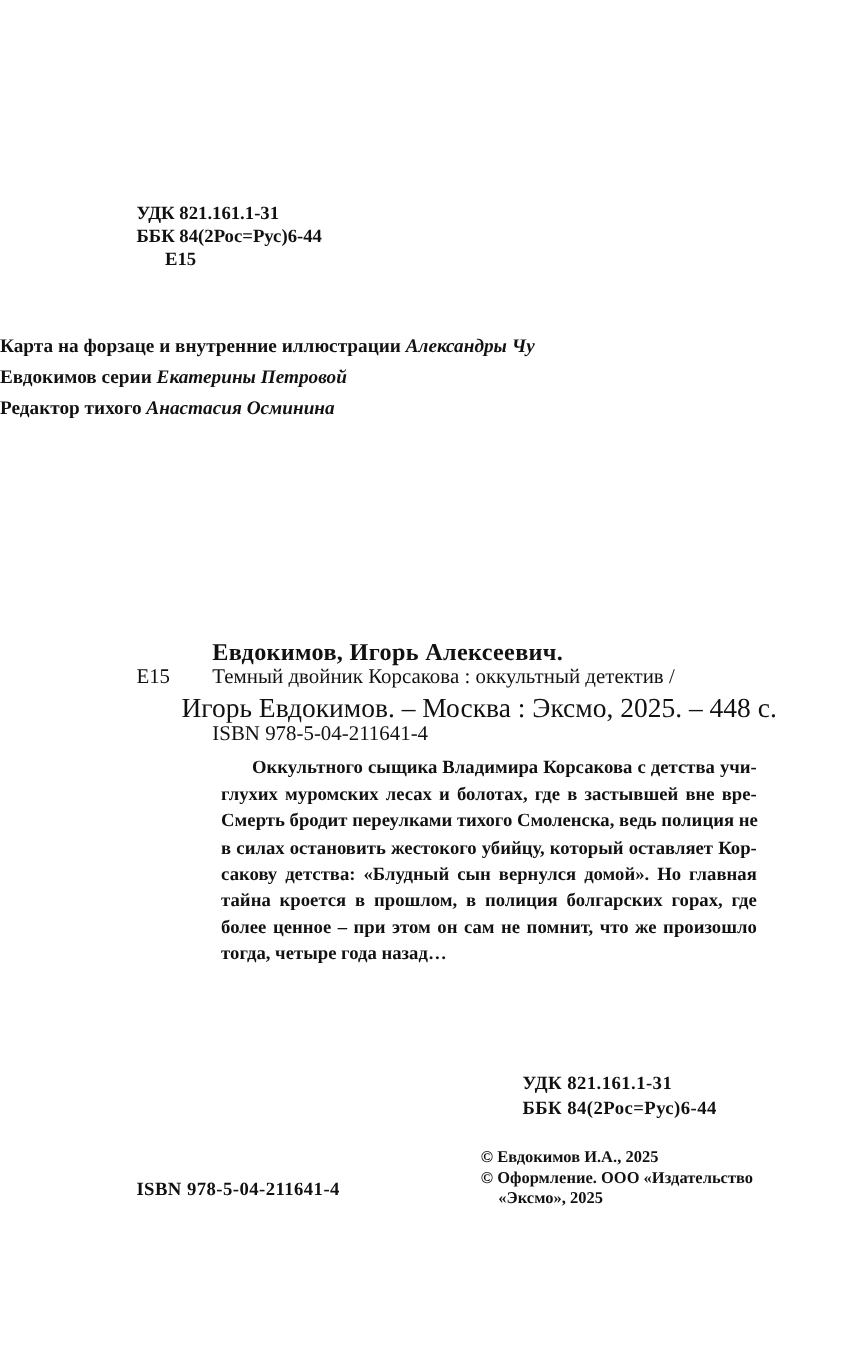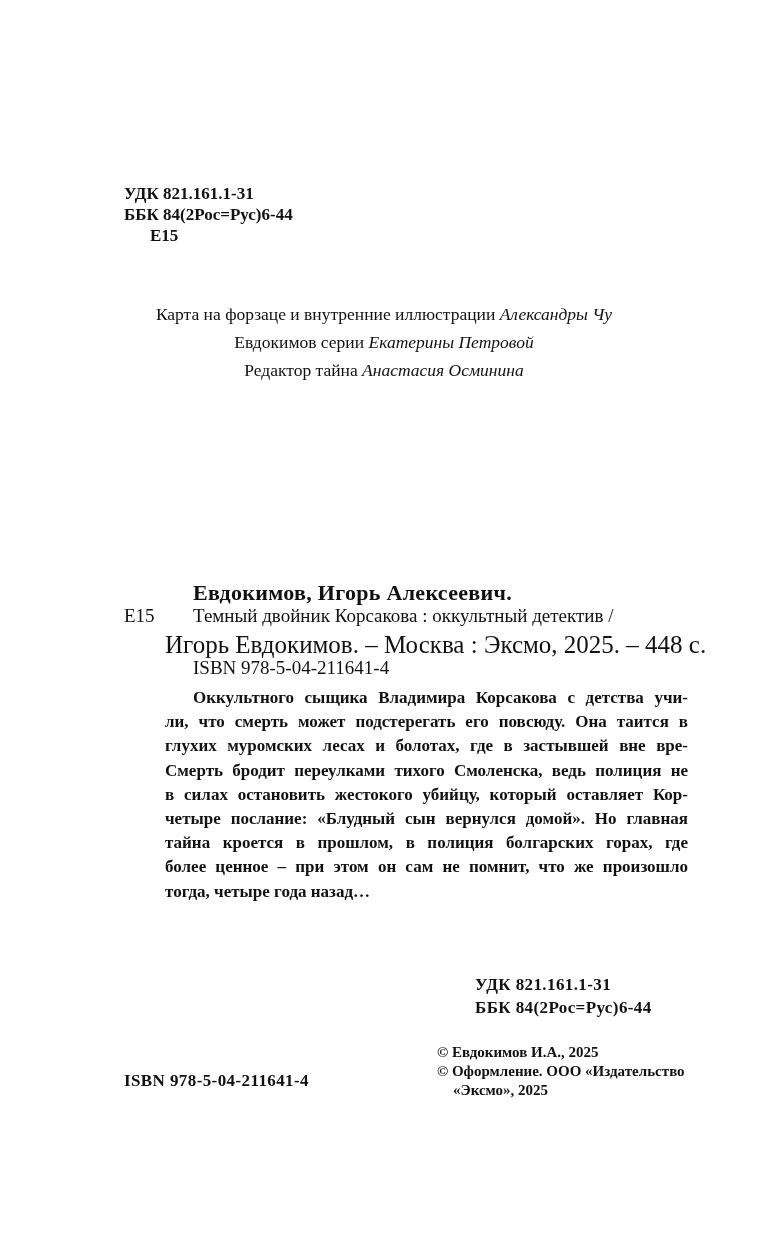--- a/index.html
+++ b/index.html
@@ -2,28 +2,28 @@
 <html><head>
 <meta charset="utf-8">
 <style>
   html, body { margin: 0; padding: 0; background: #ffffff; }
   body { width: 768px; height: 1240px; position: relative; overflow: hidden; color: #111111;
          font-family: "Liberation Serif", "DejaVu Serif", serif; }
   .abs { position: absolute; white-space: nowrap; }
   .ital { font-style: italic; }
   .codes { left: 124px; top: 183px; font-size: 17px; line-height: 21px; font-weight: bold; }
   .codes .e15 { padding-left: 26px; }
-  .credits { left: 0; width: 768px; top: 300px; text-align: center; font-size: 17.5px; line-height: 28px; font-weight: normal; }
+  .credits { left: 0; width: 768px; top: 300px; font-size: 17.5px; line-height: 28px; font-weight: bold; }
   .author { left: 193px; top: 580px; font-size: 22px; font-weight: bold; letter-spacing: 0.3px; }
   .e15-2 { left: 124px; top: 605px; font-size: 19px; }
   .title-line { left: 193px; top: 605px; font-size: 19px; font-family: Liberation Serif, serif; }
   .pub-line { left: 165px; top: 631px; font-size: 25px; }
   .isbn1 { left: 193px; top: 657px; font-size: 19px; }
   .annot { left: 165px; top: 686px; width: 523px; font-size: 17px; line-height: 24.2px; font-weight: bold; text-align: justify; }
-  .annot .ln { display: block; white-space: nowrap; text-align: justify; text-align-last: justify; }
+  .annot .ln { display: block; white-space: nowrap; text-align: justify; text-align-last: justify; margin-left: 36px; }
   .annot .ln.first { padding-left: 28px; }
   .annot .ln.last { text-align-last: left; }
   .codes2 { left: 475px; top: 973px; font-size: 17px; line-height: 23px; font-weight: bold; letter-spacing: 0.4px; }
   .copy { left: 437px; top: 1043px; font-size: 15px; line-height: 19px; font-weight: bold; }
   .copy .indent { padding-left: 16px; }
   .isbn2 { left: 124px; top: 1071px; font-size: 17px; font-weight: bold; letter-spacing: 0.4px; }
 </style>
 </head>
 <body>
 
@@ -36,38 +36,37 @@
 <div class="abs credits">
   <div>
     <span>Карта на форзаце и внутренние иллюстрации</span>
     <span class="ital">Александры Чу</span>
   </div>
   <div>
     <span>Евдокимов серии</span>
     <span class="ital">Екатерины Петровой</span>
   </div>
   <div>
-    <span>Редактор тайна</span>
+    <span>Редактор тихого</span>
     <span class="ital">Анастасия Осминина</span>
   </div>
 </div>
 
 <div class="abs author">Евдокимов, Игорь Алексеевич.</div>
 <div class="abs e15-2">Е15</div>
 <div class="abs title-line">Темный двойник Корсакова : оккультный детектив /</div>
 <div class="abs pub-line">Игорь Евдокимов. – Москва : Эксмо, 2025. – 448 с.</div>
 <div class="abs isbn1">ISBN 978-5-04-211641-4</div>
 
 <div class="abs annot">
   <span class="ln first">Оккультного сыщика Владимира Корсакова с детства учи-</span>
-  <span class="ln">ли, что смерть может подстерегать его повсюду. Она таится в</span>
   <span class="ln">глухих муромских лесах и болотах, где в застывшей вне вре-</span>
   <span class="ln">Смерть бродит переулками тихого Смоленска, ведь полиция не</span>
   <span class="ln">в силах остановить жестокого убийцу, который оставляет Кор-</span>
-  <span class="ln">четыре послание: «Блудный сын вернулся домой». Но главная</span>
+  <span class="ln">сакову детства: «Блудный сын вернулся домой». Но главная</span>
   <span class="ln">тайна кроется в прошлом, в полиция болгарских горах, где</span>
   <span class="ln">более ценное – при этом он сам не помнит, что же произошло</span>
   <span class="ln last">тогда, четыре года назад…</span>
 </div>
 
 <div class="abs codes2">
   <div>УДК 821.161.1-31</div>
   <div>ББК 84(2Рос=Рус)6-44</div>
 </div>
 

